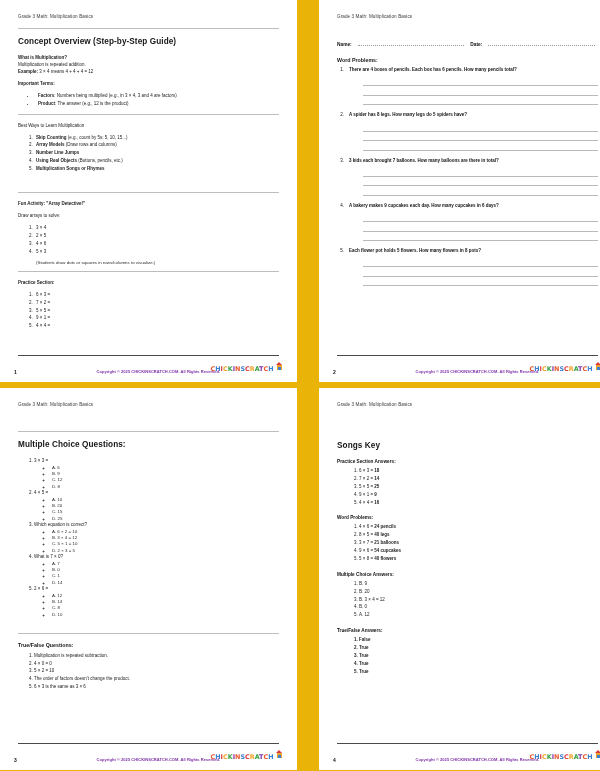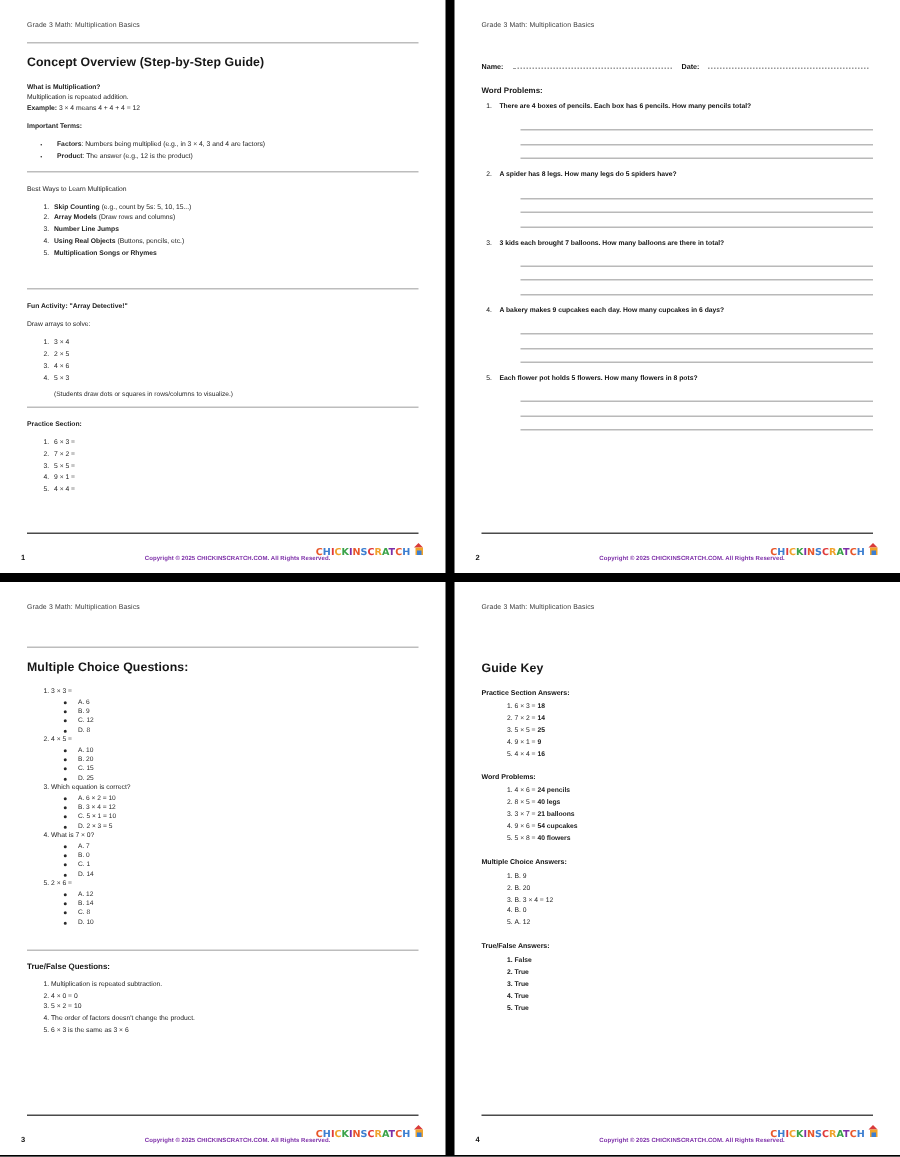--- a/index.html
+++ b/index.html
@@ -7,22 +7,22 @@
     margin: 0; padding: 0;
     width: 600px; height: 771px;
     background: #e8e8e8;
     font-family: "Liberation Sans", sans-serif;
   }
   .sheet {
     width: 600px; height: 771px;
     display: grid;
     grid-template-columns: 297px 297px;
     grid-template-rows: 382px 382px;
-    gap: 6px 6px;
-    background: #000000;
+    gap: 6px 22px;
+    background: #eab308;
   }
   .page {
     background: #ffffff;
     position: relative;
     padding: 14px 18px 0 18px;
     overflow: hidden;
   }
   .running-head {
     font-size: 4.6px;
     color: #3a3a3a;
@@ -341,21 +341,21 @@
             <span class="door"></span>
           </span>
       </div>
     </div>
   </div>
 
   <div class="page">
     <div class="running-head">Grade 3 Math: Multiplication Basics</div>
     <div class="spacer-l"></div>
     <div class="spacer-m"></div>
-    <h1 class="doc-title">Guide Key</h1>
+    <h1 class="doc-title">Songs Key</h1>
 
     <h3 class="ak-sub">Practice Section Answers:</h3>
     <ol class="ak">
       <li><span>6 × 3 = </span><span class="b">18</span></li>
       <li><span>7 × 2 = </span><span class="b">14</span></li>
       <li><span>5 × 5 = </span><span class="b">25</span></li>
       <li><span>9 × 1 = </span><span class="b">9</span></li>
       <li><span>4 × 4 = </span><span class="b">16</span></li>
     </ol>
 

